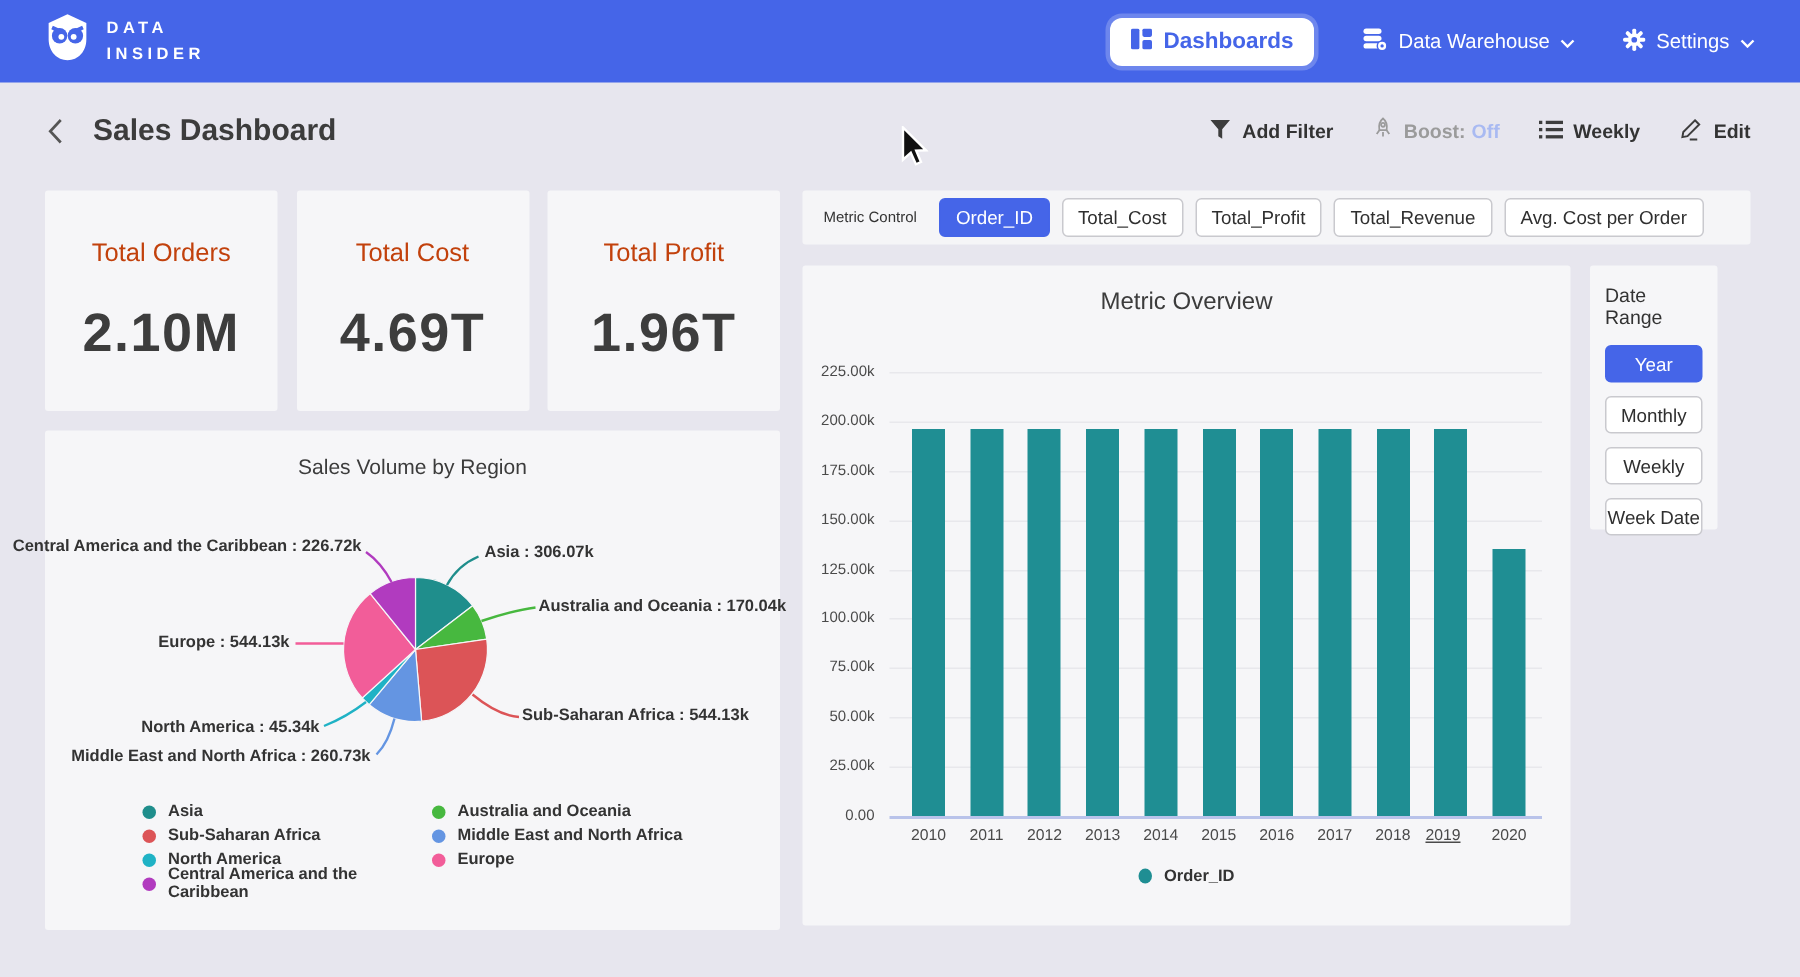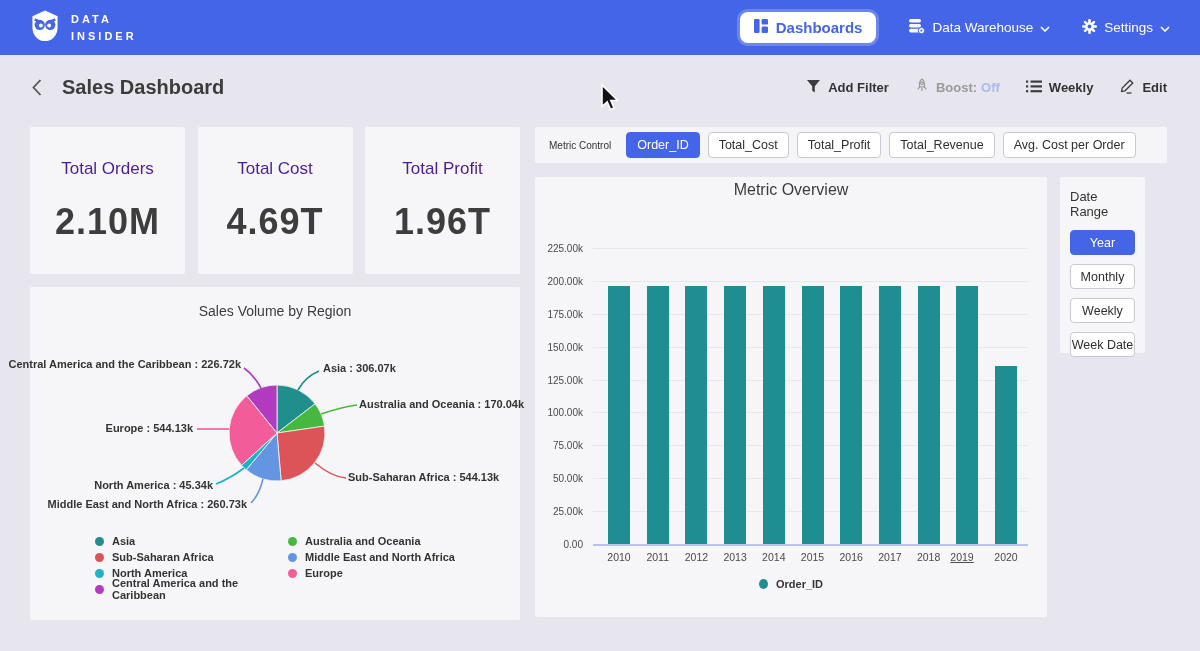--- a/index.html
+++ b/index.html
@@ -30,21 +30,21 @@
   .action { display:flex; align-items:center; gap:7px; font-size:13px; font-weight:bold; color:#333; cursor:pointer; }
   .action.muted { color:#9b9b9b; }
   .boost-off { color:#a9baf2; }
   
   .card { background:#f6f6f8; border-radius:2px; }
   .left-col  { position:absolute; left:30px;  top:127px; width:490px; }
   .right-col { position:absolute; left:535px; top:127px; width:632px; }
   .kpi-row { display:flex; gap:12.5px; }
   .kpi { width:155px; height:147px; display:flex; flex-direction:column;
     align-items:center; justify-content:center; gap:22px; }
-  .kpi-label { font-size:17px; color:#4c1d95; }
+  .kpi-label { font-size:17px; color:#c2410c; }
   .kpi-value { font-size:36px; font-weight:bold; color:#3d3d3d; letter-spacing:1px; }
   
   .pie-card { margin-top:13px; height:333px; position:relative; }
   .pie-title { text-align:center; padding-top:16px; font-size:14px; color:#3c3c3c; }
   .pie-svg { position:absolute; left:0; top:0; }
   .pie-label { position:absolute; font-size:11px; font-weight:bold; color:#333; white-space:nowrap; }
   .pie-legend { position:absolute; left:65px; top:246px; display:flex; }
   .pie-legend .col1 { width:193px; }
   .legend-item { display:flex; align-items:center; gap:8px; font-size:11px;
     font-weight:bold; color:#333; height:16px; }
@@ -53,21 +53,21 @@
   .metric-strip { height:36px; background:#f5f5f7; border-radius:2px;
     display:flex; align-items:center; padding:0 14px; gap:8px; }
   .strip-label { font-size:10px; color:#333; margin-right:7px; }
   .pill { height:26px; padding:0 10px; border:1px solid #c9c9ce; border-radius:4px;
     background:#fff; font-size:12.5px; color:#2f2f2f; display:flex; align-items:center;
     font-family:"Liberation Sans",sans-serif; cursor:pointer; }
   .pill.sel { background:#4565e8; color:#fff; border-color:#4565e8; }
   
   .right-row { display:flex; gap:13px; margin-top:14px; }
   .chart-card { width:512px; height:440px; position:relative; }
-  .chart-title { text-align:center; padding-top:4px; font-size:16px; color:#3c3c3c; }
+  .chart-title { text-align:center; padding-top:16px; font-size:16px; color:#3c3c3c; }
   .gridline { position:absolute; left:58px; width:435px; height:1px; background:#e8e8ec; }
   .gridline.axis { background:#b9c3ea; height:2px; }
   .ylab { position:absolute; left:0; width:48px; text-align:right; font-size:10px;
     color:#4a4a4a; transform:translateY(-50%); }
   .bar { position:absolute; width:22px; background:#1f8e93; }
   .xlab { position:absolute; top:374px; width:40px; text-align:center; font-size:10.5px; color:#4a4a4a; }
   .chart-legend { position:absolute; top:401px; left:0; width:512px;
     display:flex; justify-content:center; align-items:center; gap:8px;
     font-size:11px; font-weight:bold; color:#333; }
   .chart-legend .dot { width:10px; height:10px; }

